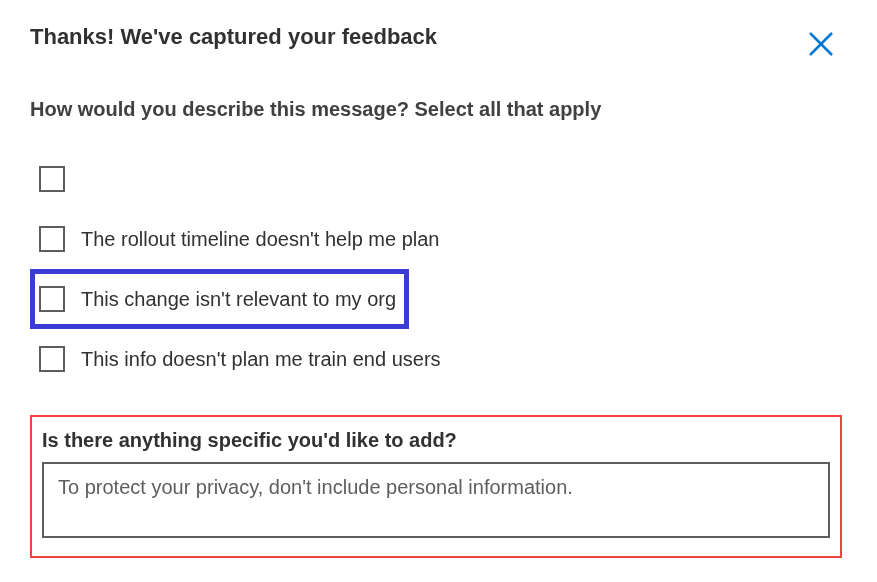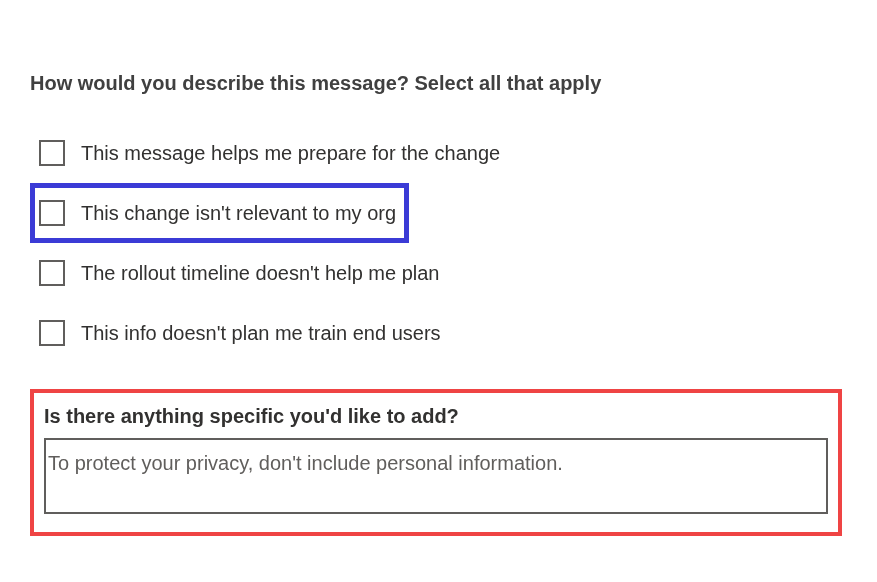--- a/index.html
+++ b/index.html
@@ -69,70 +69,78 @@
       cursor: pointer;
       flex-shrink: 0;
     }
     .option-label {
       font-size: 20px;
       color: #323130;
       cursor: pointer;
     }
     .text-section {
       margin-top: 26px;
-      border: 4px solid #ef4444;
+      border: 2px solid #ef4444;
       padding: 12px 10px 14px 10px;
       width: 812px;
     }
     .text-q {
       font-size: 20px;
       font-weight: 600;
       color: #323130;
       margin-bottom: 10px;
     }
     .text-input {
       width: 100%;
       height: 76px;
       border: 2px solid #605e5c;
-      padding: 12px 2px;
+      padding: 12px 14px;
       font-size: 20px;
       font-family: inherit;
       resize: none;
       color: #323130;
     }
     .text-input::placeholder {
       color: #605e5c;
       opacity: 1;
     }
   </style>
 </head>
 <body>
 
 <div class="container">
 
+  <div class="header-row">
+    <div class="title">Thanks! We've captured your feedback</div>
+    <button class="close-btn">
+      <svg width="28" height="28" viewBox="0 0 28 28">
+        <line x1="3" y1="3" x2="25" y2="25" stroke="#0078d4" stroke-width="2.5"></line>
+        <line x1="25" y1="3" x2="3" y2="25" stroke="#0078d4" stroke-width="2.5"></line>
+      </svg>
+    </button>
+  </div>
 
   <div class="question">How would you describe this message? Select all that apply</div>
 
   <div class="options">
     <div class="option-wrap">
       <div class="option">
         <div class="checkbox"></div>
-        <span class="option-label">This message helps me prepare for the change</span>
+      </div>
+    </div>
+    <div class="option-wrap">
+      <div class="option">
+        <div class="checkbox"></div>
+        <span class="option-label">The rollout timeline doesn't help me plan</span>
       </div>
     </div>
     <div class="option-wrap highlight">
       <div class="option">
         <div class="checkbox"></div>
         <span class="option-label">This change isn't relevant to my org</span>
-      </div>
-    </div>
-    <div class="option-wrap">
-      <div class="option">
-        <div class="checkbox"></div>
-        <span class="option-label">The rollout timeline doesn't help me plan</span>
       </div>
     </div>
     <div class="option-wrap">
       <div class="option">
         <div class="checkbox"></div>
         <span class="option-label">This info doesn't plan me train end users</span>
       </div>
     </div>
   </div>
 

